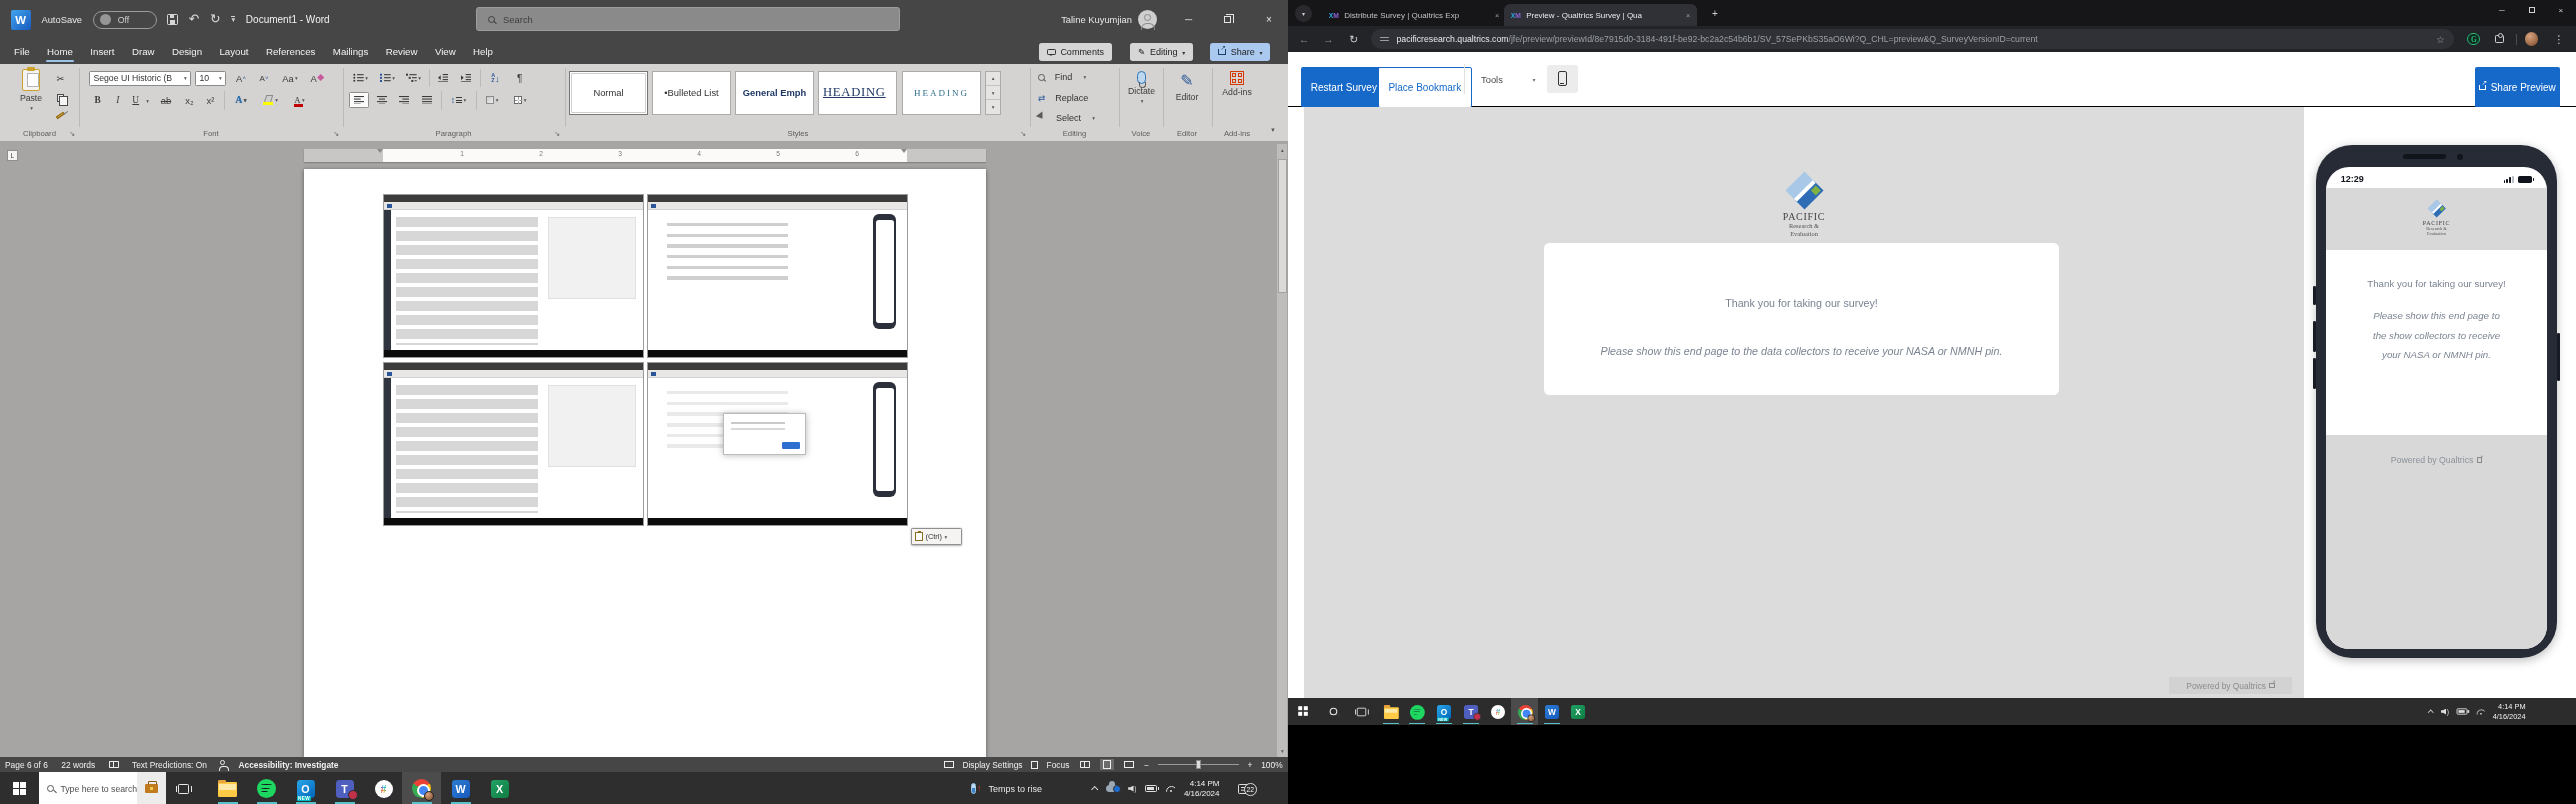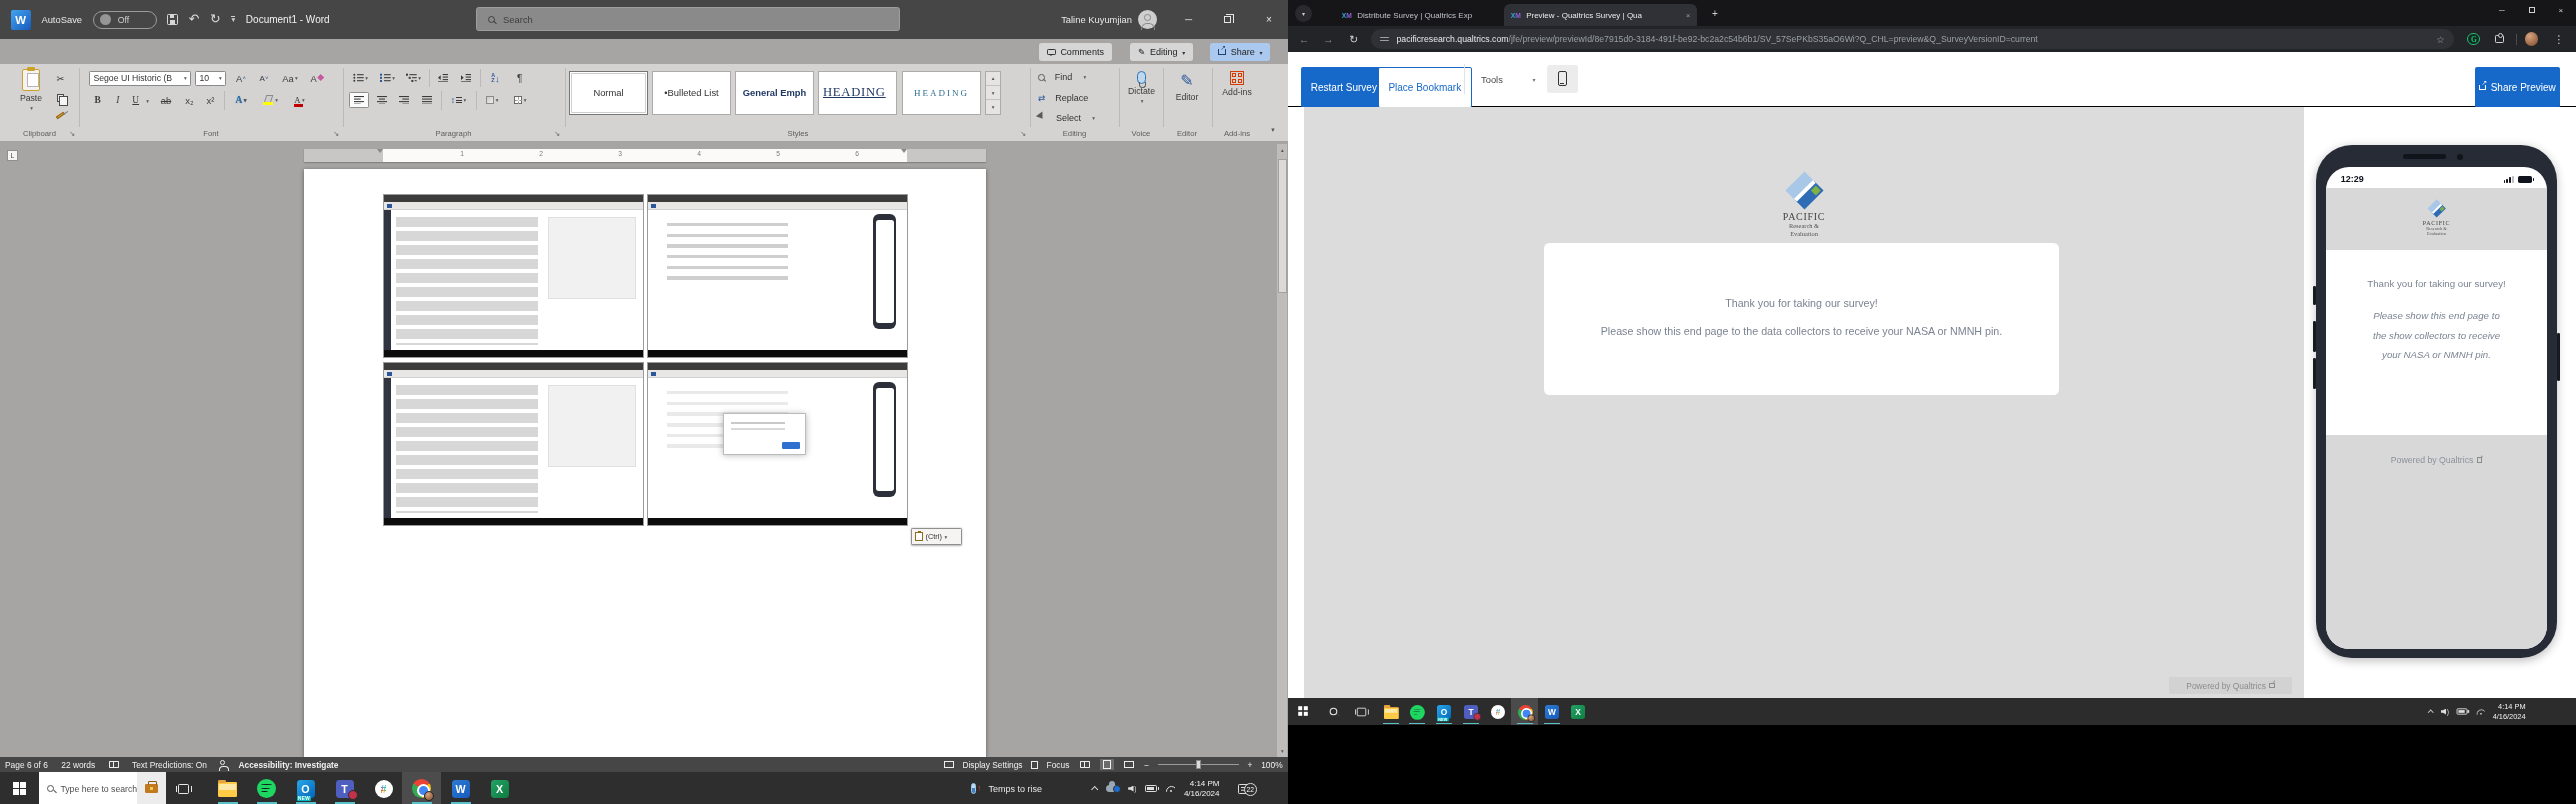--- a/index.html
+++ b/index.html
@@ -227,21 +227,21 @@
   .q-view{position:absolute;left:0;top:107px;width:1288px;height:592px;background:#fff}
   .q-desktop{position:absolute;left:16px;top:0;width:1000px;height:592px;background:#dcdcdc}
   .brand{position:absolute;left:0;right:0;display:flex;flex-direction:column;align-items:center;font-family:"Liberation Serif",serif;color:#454545}
   .diamond{position:relative;transform:rotate(45deg);overflow:hidden;background:linear-gradient(90deg,#a9c7e6 50%,#2e6db6 50%)}
   .diamond::before{content:"";position:absolute;left:46%;top:0;width:14%;height:100%;background:#fff}
   .diamond::after{content:"";position:absolute;right:8%;top:8%;width:26%;height:26%;background:#7fb241}
   .b1{font-size:10px;letter-spacing:0.7px;margin-top:6.7px}
   .b2{font-size:6.4px;color:#555;line-height:8px}
   .qcard{position:absolute;left:240px;top:136px;width:515px;height:152px;background:#fff;border-radius:5.4px;text-align:center;color:#7b8492;font-size:10.7px}
   .qcard .l1{margin-top:54px}
-  .qcard .l2{margin-top:16px;}
+  .qcard .l2{margin-top:36px;font-style:italic}
   .powered{position:absolute;left:865px;top:570px;width:123px;height:17.4px;background:#d2d2d2;border-radius:1.3px;color:#8c8c8c;font-size:8.4px;display:flex;align-items:center;justify-content:center;gap:3.4px}
   .extl{width:5.4px;height:5.4px;border:0.8px solid #8c8c8c;position:relative;flex:none}
   .extl::after{content:"↗";position:absolute;right:-2px;top:-4.7px;font-size:5.4px;color:#8c8c8c}
   
   .phone{position:absolute;left:1028px;top:38px;width:241px;height:513px;background:#262b35;border-radius:36px;box-shadow:0 2.7px 9.4px rgba(0,0,0,.25)}
   .spkr{position:absolute;left:87px;top:9.4px;width:43px;height:4.7px;border-radius:2.7px;background:#10141b}
   .cam{position:absolute;left:141px;top:8.7px;width:6px;height:6px;border-radius:50%;background:#10141b}
   .sbtn{position:absolute;width:2.7px;background:#151a23;border-radius:1.3px}
   .screen{position:absolute;left:10px;top:21.5px;width:221px;height:482px;background:#fff;border-radius:23px;overflow:hidden}
   .pstatus{height:21.5px;display:flex;align-items:center;justify-content:space-between;padding:4px 14.8px 0}
@@ -286,20 +286,33 @@
     <div class="avatar">
         <i></i>
       </div>
     <div class="winbtn" style="left:1173px">─</div>
     <div class="winbtn" style="left:1212px">
         <span class="i-restore"></span>
       </div>
     <div class="winbtn" style="left:1250px;width:38px">×</div>
   </div>
 
+  <div class="w-tabs">
+    <span class="wtab">File</span>
+    <span class="wtab active">Home</span>
+    <span class="wtab">Insert</span>
+    <span class="wtab">Draw</span>
+    <span class="wtab">Design</span>
+    <span class="wtab">Layout</span>
+    <span class="wtab">References</span>
+    <span class="wtab">Mailings</span>
+    <span class="wtab">Review</span>
+    <span class="wtab">View</span>
+    <span class="wtab">Help</span>
+  </div>
   <div class="pill" style="left:1039px">
       <span class="i-comment"></span>
       <span>Comments</span>
     </div>
   <div class="pill" style="left:1130px">
       <span class="i-pen">✎</span>
       <span>Editing</span>
       <span class="dd">▾</span>
     </div>
   <div class="pill blue" style="left:1210px">
@@ -754,21 +767,21 @@
           <span class="nbadge">22</span>
         </span>
     </div>
   </div>
 </section>
 
 <section id="monR">
 
   <div class="c-frame">
     <div class="tabchev">▾</div>
-    <div class="ctab" style="left:47px;width:184px">
+    <div class="ctab" style="left:34px;width:184px">
       <span class="xm"><b>X</b><b>M</b></span>
       <span style="overflow:hidden;text-overflow:ellipsis">Distribute Survey | Qualtrics Exp</span>
       <span class="x">×</span>
     </div>
     <div class="ctab active" style="left:216px;width:193px">
       <span class="xm"><b>X</b><b>M</b></span>
       <span style="overflow:hidden;text-overflow:ellipsis">Preview - Qualtrics Survey | Qua</span>
       <span class="x">×</span>
     </div>
     <div class="cwin" style="left:417px;width:20px;height:26px;font-size:10px">+</div>

